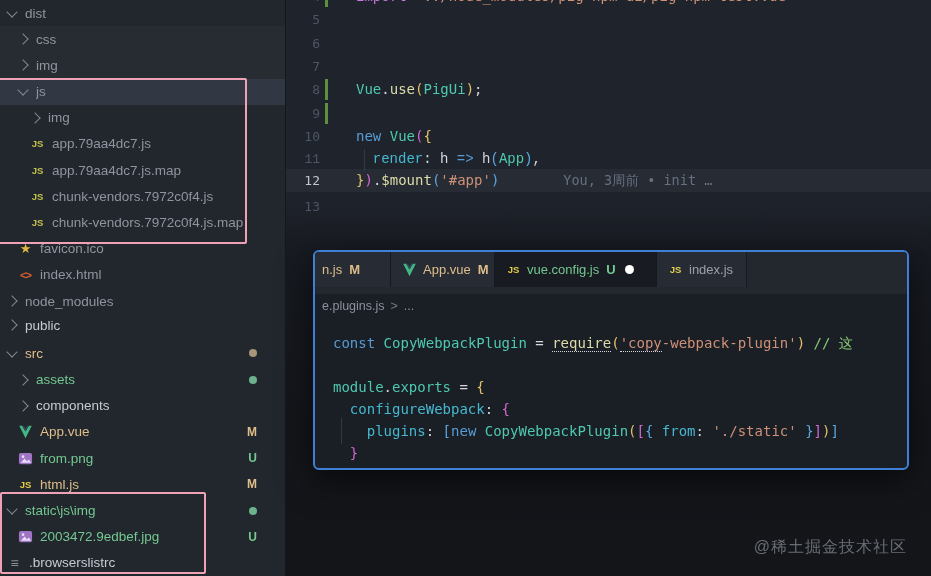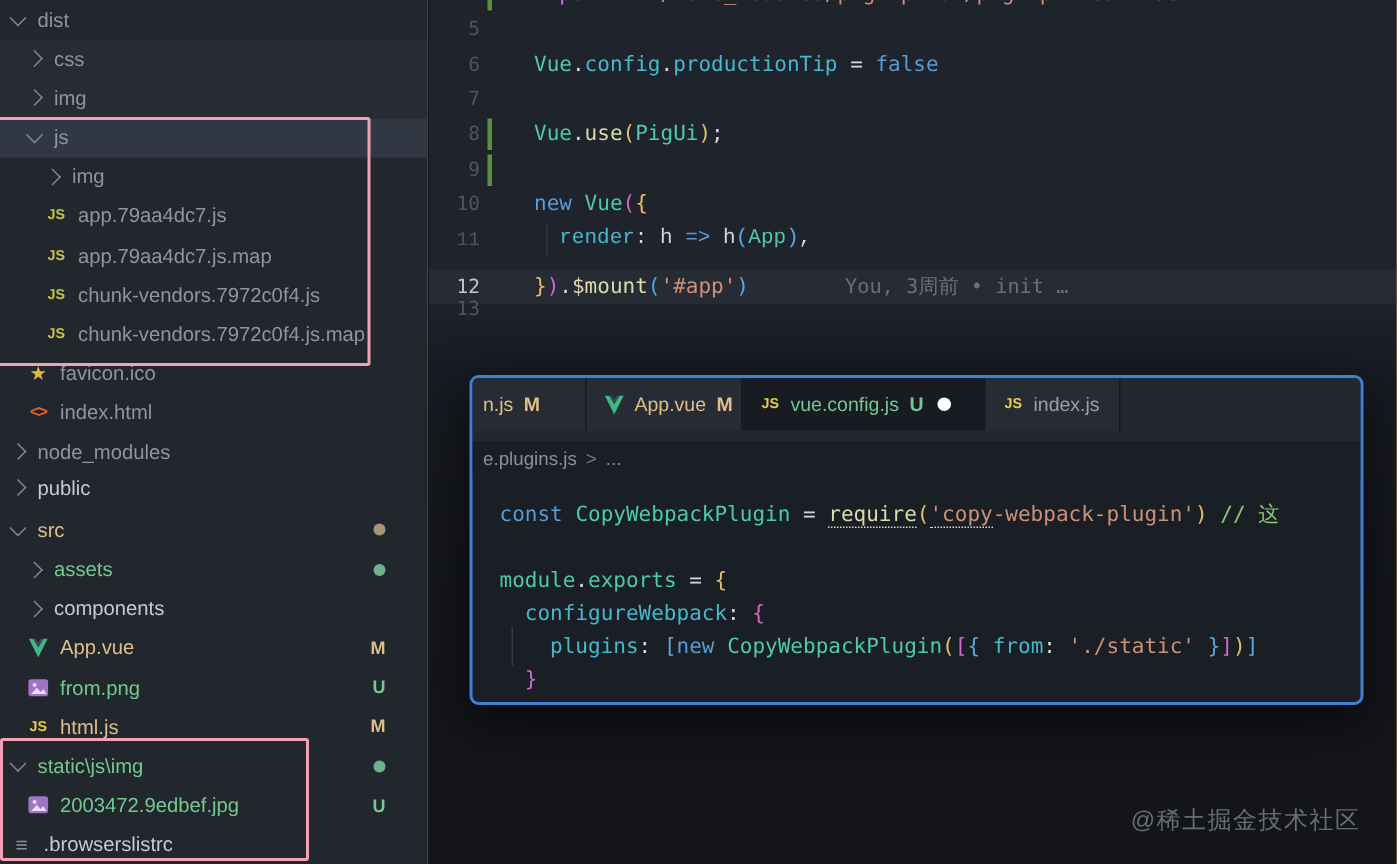--- a/index.html
+++ b/index.html
@@ -1,17 +1,17 @@
 <!DOCTYPE html>
 <html><head>
 <meta charset="utf-8">
 <style>
   html,body{margin:0;padding:0;background:#111;}
   .app{position:relative;width:931px;height:576px;overflow:hidden;
-       background:#fdba74;font-family:"Liberation Sans",sans-serif;
+       background:#e5e5e5;font-family:"Liberation Sans",sans-serif;
        -webkit-font-smoothing:antialiased;}
 
   
   .sidebar{position:absolute;left:0;top:0;width:285px;height:576px;background:#22262d;overflow:hidden;}
   .tree-row{position:absolute;left:0;width:285px;height:26.2px;display:flex;align-items:center;
             font-size:13.5px;box-sizing:border-box;}
   .tree-row.lite{background:#272b32;}
   .tree-row.sel{background:#323843;}
   .lvl0{padding-left:6px}.lvl1{padding-left:17px}.lvl2{padding-left:29px}
   .chev{width:7px;height:7px;border-right:1.5px solid #828893;border-bottom:1.5px solid #828893;
@@ -206,21 +206,20 @@
           <span class="ln">4</span>
           <span class="gitbar"></span>
           <span class="line-content"><span class="tk-kw">import</span><span class="tk-txt"> </span><span class="tk-str">'../node_modules/pig-npm-ui/pig-npm-test.vue'</span></span>
         </div>
         <div class="code-line" style="top: 8.3px; height: 23.3px;">
           <span class="ln">5</span>
           <span class="line-content"></span>
         </div>
         <div class="code-line" style="top: 31.6px; height: 23.3px;">
           <span class="ln">6</span>
-          <span class="line-content"><span class="tk-cls">Vue</span><span class="tk-txt">.</span><span class="tk-prop">config</span><span class="tk-txt">.</span><span class="tk-prop">productionTip</span><span class="tk-txt"> = </span><span class="tk-kw2">false</span></span>
         </div>
         <div class="code-line" style="top: 54.9px; height: 23.3px;">
           <span class="ln">7</span>
           <span class="line-content"></span>
         </div>
         <div class="code-line" style="top: 78.2px; height: 23.3px;">
           <span class="ln">8</span>
           <span class="gitbar"></span>
           <span class="line-content"><span class="tk-cls">Vue</span><span class="tk-txt">.</span><span class="tk-fn">use</span><span class="tk-b1">(</span><span class="tk-cls">PigUi</span><span class="tk-b1">)</span><span class="tk-txt">;</span></span>
         </div>
@@ -230,21 +229,21 @@
           <span class="line-content"></span>
         </div>
         <div class="code-line" style="top: 124.8px; height: 23.3px;">
           <span class="ln">10</span>
           <span class="line-content"><span class="tk-kw2">new</span><span class="tk-txt"> </span><span class="tk-cls">Vue</span><span class="tk-b2">(</span><span class="tk-b1">{</span></span>
         </div>
         <div class="code-line" style="top: 148.1px; height: 23.3px; font-family: Liberation Mono, monospace;">
           <span class="ln">11</span>
           <span class="line-content"><span class="tk-txt">  </span><span class="tk-prop">render</span><span class="tk-txt">: h </span><span class="tk-kw2">=&gt;</span><span class="tk-txt"> h</span><span class="tk-b3">(</span><span class="tk-cls">App</span><span class="tk-b3">)</span><span class="tk-txt">,</span></span>
         </div>
-        <div class="code-line active-line" style="top: 180px; height: 23.3px; text-decoration: underline;">
+        <div class="code-line active-line" style="top: 169px; height: 23.3px; text-decoration: underline;">
           <span class="ln lnactive">12</span>
           <span class="line-content"><span class="tk-b1">}</span><span class="tk-b2">)</span><span class="tk-txt">.</span><span class="tk-fn">$mount</span><span class="tk-b3">(</span><span class="tk-str">'#app'</span><span class="tk-b3">)</span><span class="blame">You, 3周前 • init …</span></span>
         </div>
         <div class="code-line" style="top: 194.7px; height: 23.3px;">
           <span class="ln">13</span>
           <span class="line-content"></span>
         </div>
       </div>
 
     <div class="popup" style="border-color: rgb(63, 127, 212);">

